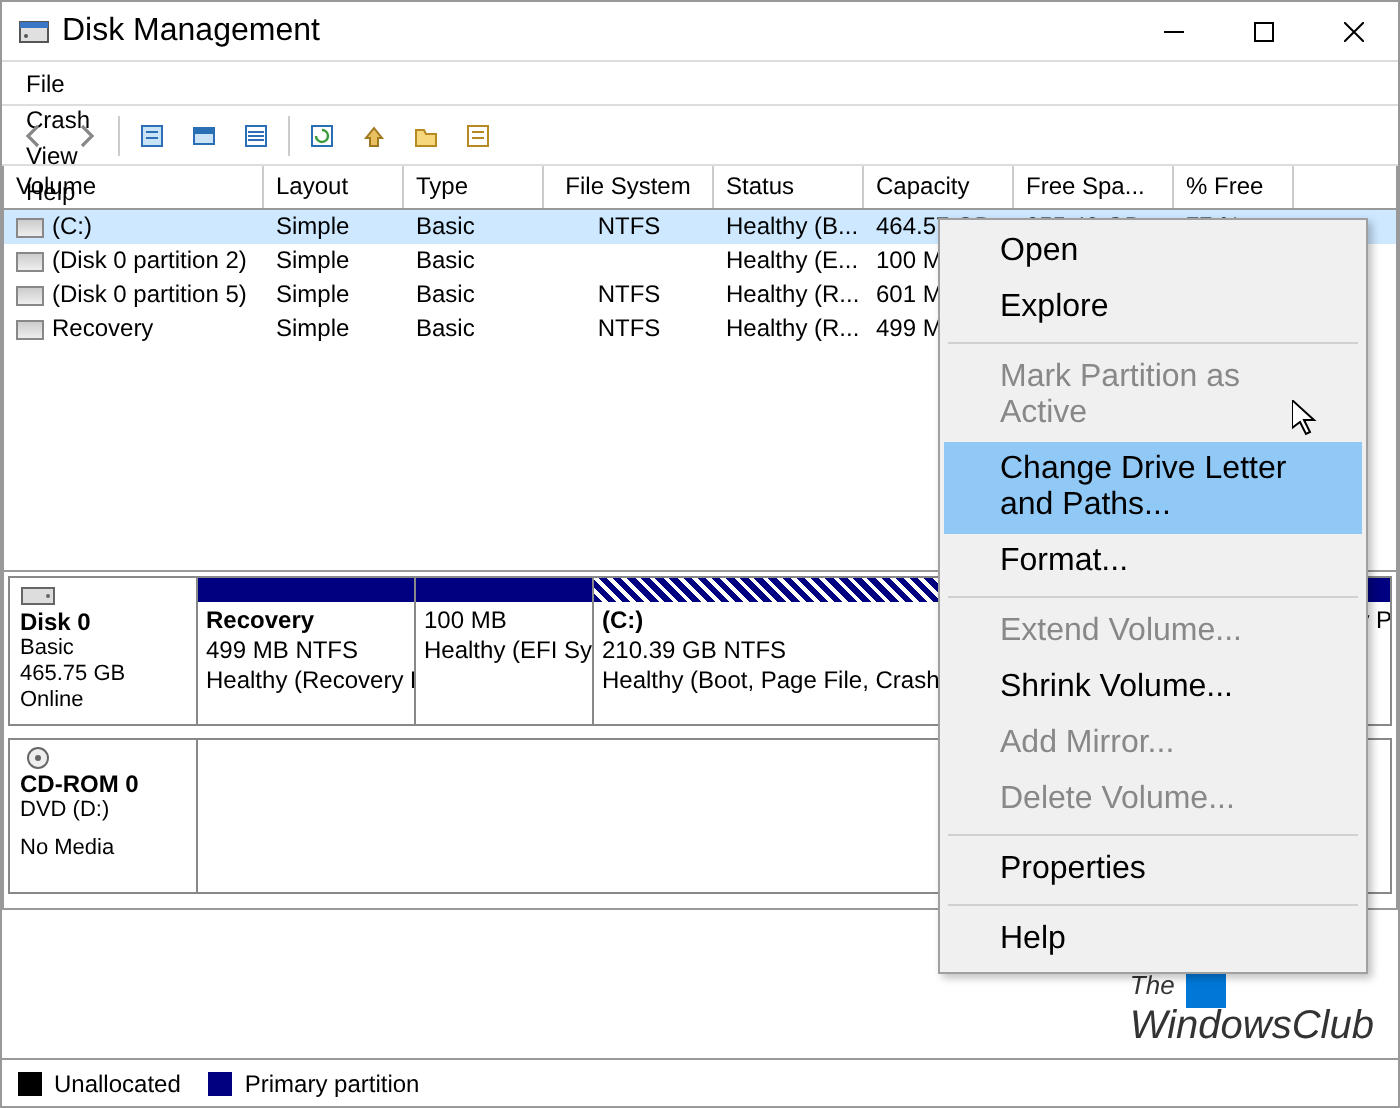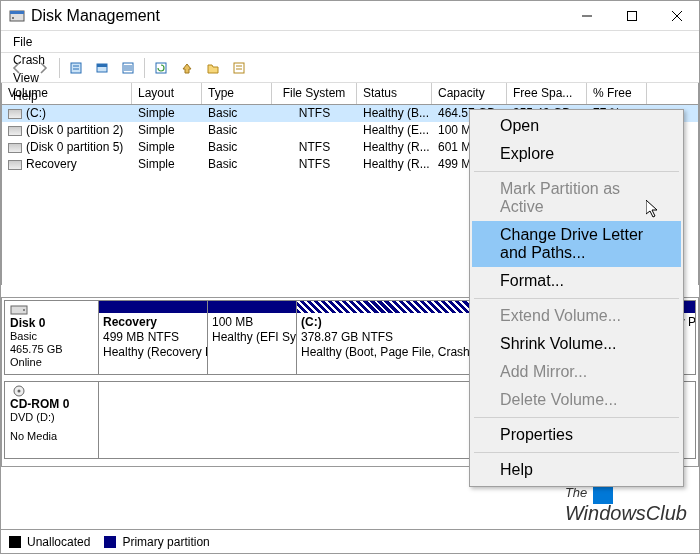--- a/index.html
+++ b/index.html
@@ -29,21 +29,21 @@
 .row { display: flex; height: 17px; }
 .row.selected { background: #cde8ff; }
 .row .cell { padding: 1px 6px; overflow: hidden; white-space: nowrap; font-size: 12px; }
 .row .vol-icon { width: 14px; height: 10px; display: inline-block; border: 1px solid #888; background: linear-gradient(#ccc,#eee); margin-right: 4px; vertical-align: middle; }
 
 
 .c0 { width: 130px; } .c1 { width: 70px; } .c2 { width: 70px; } .c3 { width: 85px; text-align: center; }
 .c4 { width: 75px; } .c5 { width: 75px; } .c6 { width: 80px; } .c7 { width: 60px; }
 
 
-.disk-area { border: 1px solid #999; border-top: 1px solid #999; height: 170px; overflow: hidden; margin-top: 12px; background: #fff; padding: 2px; }
+.disk-area { border: 1px solid #999; border-top: 1px solid #999; height: 170px; overflow: hidden; margin-top: 0; background: #fff; padding: 2px; }
 .disk-row { display: flex; height: 75px; }
 .disk-label { width: 95px; border: 1px solid #888; padding: 3px 5px; background: #fff; }
 .disk-name { font-weight: bold; font-size: 12px; }
 .disk-info { font-size: 11px; line-height: 1.2; }
 .part-container { flex: 1; display: flex; }
 .part { border: 1px solid #888; margin-left: -1px; display: flex; flex-direction: column; }
 .part .bar { height: 12px; background: #000080; }
 .part .bar.striped { background: repeating-linear-gradient(45deg,#000080,#000080 3px,#fff 3px,#fff 5px); }
 .part .body { padding: 2px 4px; font-size: 11px; line-height: 1.25; overflow: hidden; white-space: nowrap; }
 .part .pname { font-weight: bold; }
@@ -246,21 +246,21 @@
         <div class="body">
           <div class="pname"></div>
           <div>100 MB</div>
           <div>Healthy (EFI Sy</div>
         </div>
       </div>
       <div class="part" style="flex:1">
         <div class="bar striped"></div>
         <div class="body">
           <div class="pname">(C:)</div>
-          <div>378.87 GB NTFS</div>
+          <div>210.39 GB NTFS</div>
           <div>Healthy (Boot, Page File, Crash Dump, Basic Dat</div>
         </div>
       </div>
       <div class="part" style="width:115px">
         <div class="bar"></div>
         <div class="body">
           <div class="pname"></div>
           <div></div>
           <div>Healthy (Recovery Par</div>
         </div>

